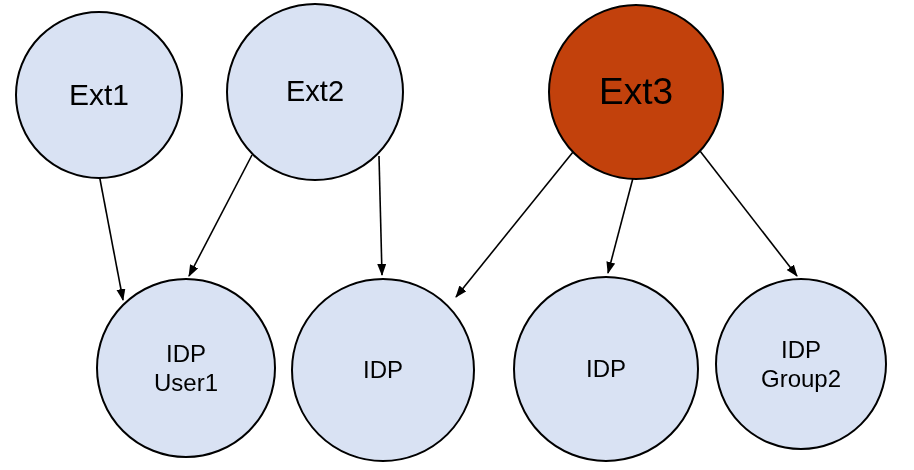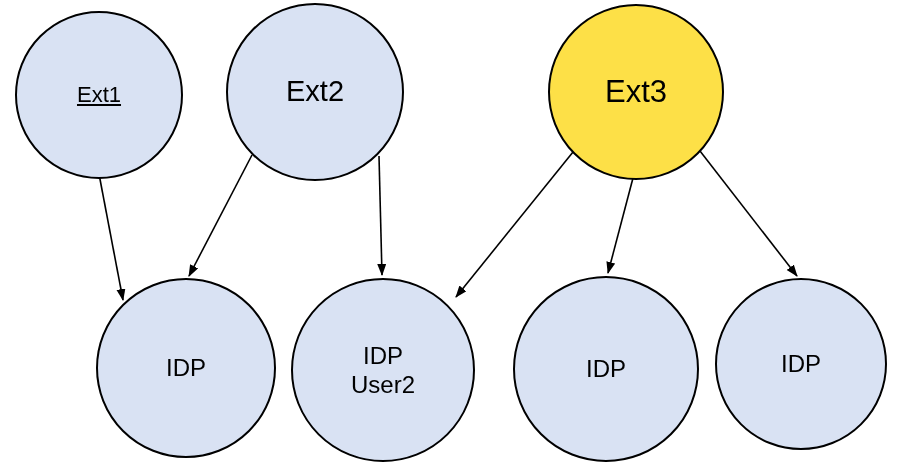--- a/index.html
+++ b/index.html
@@ -50,35 +50,35 @@
     <g id="edge-group">
         <line x1="99" y1="174" x2="123" y2="300" stroke="#000000" stroke-width="1.6" marker-end="url(#arrowhead)"></line>
         <line x1="252" y1="155" x2="189" y2="276" stroke="#000000" stroke-width="1.6" marker-end="url(#arrowhead)"></line>
         <line x1="379" y1="156" x2="382" y2="275" stroke="#000000" stroke-width="1.6" marker-end="url(#arrowhead)"></line>
         <line x1="573" y1="152" x2="456" y2="297" stroke="#000000" stroke-width="1.6" marker-end="url(#arrowhead)"></line>
         <line x1="633" y1="178" x2="608" y2="273" stroke="#000000" stroke-width="1.6" marker-end="url(#arrowhead)"></line>
         <line x1="700" y1="151" x2="797" y2="276" stroke="#000000" stroke-width="1.6" marker-end="url(#arrowhead)"></line>
       </g>
   </svg>
   <div id="nodes-layer">
-      <div class="node" style="left: 15px; top: 11px; width: 168px; height: 168px; background: rgb(217, 226, 243); border: 2px solid rgb(0, 0, 0); font-size: 22px; text-decoration: underline;">
+      <div class="node" style="left: 15px; top: 11px; width: 168px; height: 168px; background: rgb(217, 226, 243); border: 2px solid rgb(0, 0, 0); font-size: 30px;">
         <div class="label"><span>Ext1</span></div>
       </div>
       <div class="node" style="left: 226px; top: 3px; width: 178px; height: 178px; background: rgb(217, 226, 243); border: 2px solid rgb(0, 0, 0); font-size: 29px;">
         <div class="label"><span>Ext2</span></div>
       </div>
-      <div class="node" style="left: 548px; top: 4px; width: 176px; height: 176px; background: #fde047; border: 2px solid rgb(0, 0, 0); font-size: 31px;">
+      <div class="node" style="left: 548px; top: 4px; width: 176px; height: 176px; background: #c2410c; border: 2px solid rgb(0, 0, 0); font-size: 37px;">
         <div class="label"><span>Ext3</span></div>
       </div>
       <div class="node" style="left: 96px; top: 278px; width: 180px; height: 180px; background: rgb(217, 226, 243); border: 2px solid rgb(0, 0, 0); font-size: 24px;">
-        <div class="label"><span>IDP</span><br></div>
+        <div class="label"><span>IDP</span><br><span>User1</span></div>
       </div>
       <div class="node" style="left: 291px; top: 278px; width: 184px; height: 184px; background: rgb(217, 226, 243); border: 2px solid rgb(0, 0, 0); font-size: 24px;">
-        <div class="label"><span>IDP</span><br><span>User2</span></div>
+        <div class="label"><span>IDP</span><br></div>
       </div>
       <div class="node" style="left: 513px; top: 276px; width: 186px; height: 186px; background: rgb(217, 226, 243); border: 2px solid rgb(0, 0, 0); font-size: 24px;">
         <div class="label"><span>IDP</span><br></div>
       </div>
       <div class="node" style="left: 715px; top: 278px; width: 172px; height: 172px; background: rgb(217, 226, 243); border: 2px solid rgb(0, 0, 0); font-size: 24px;">
-        <div class="label"><span>IDP</span><br></div>
+        <div class="label"><span>IDP</span><br><span>Group2</span></div>
       </div>
     </div>
 </div>
 
 </body></html>

